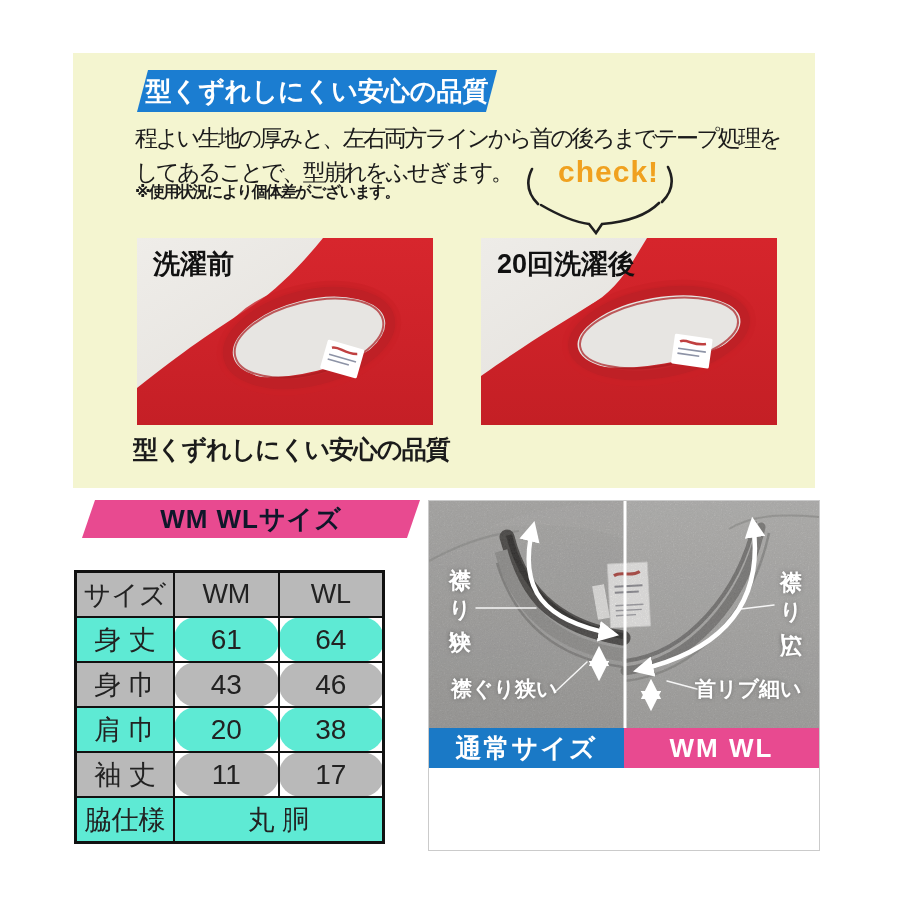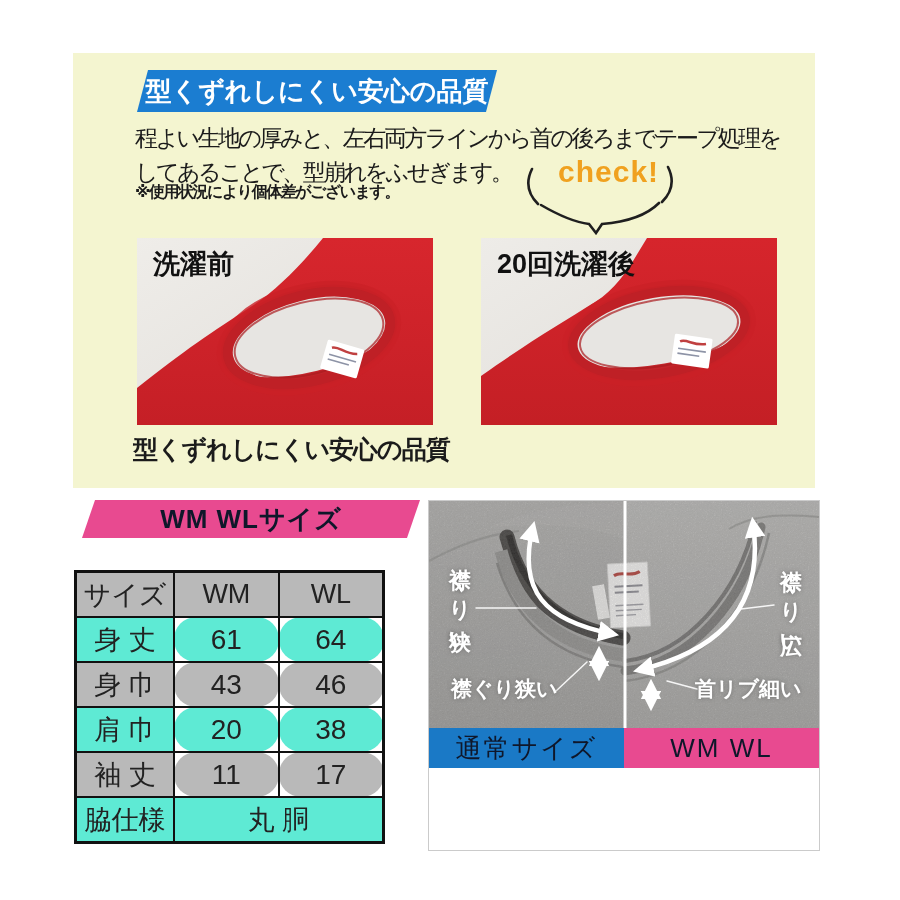--- a/index.html
+++ b/index.html
@@ -47,22 +47,22 @@
   .c-photo{position:relative;width:390px;height:227px;overflow:hidden;}
   .v-label{position:absolute;writing-mode:vertical-rl;color:#fff;font-size:22px;font-weight:700;
            letter-spacing:4px;text-shadow:0 0 4px rgba(60,60,60,.45);white-space:nowrap;}
   .v-left{left:16px;top:50px;}
   .v-right{left:347px;top:52px;}
   .h-label{position:absolute;color:#fff;font-size:21px;font-weight:700;letter-spacing:0px;
            text-shadow:0 0 4px rgba(60,60,60,.45);white-space:nowrap;}
   .h-left{left:22px;top:174px;}
   .h-right{left:266px;top:174px;}
   .c-bars{display:flex;width:390px;height:40px;}
-  .bar{flex:1;display:flex;align-items:center;justify-content:center;color:#0f172a;
-       font-size:26px;font-weight:400;letter-spacing:2px;}
+  .bar{flex:1;display:flex;align-items:center;justify-content:center;color:#ffffff;
+       font-size:26px;font-weight:700;letter-spacing:2px;}
   .bar-blue{background:#1a79c6;}
   .bar-pink{background:#e84a90;}
 </style>
 </head>
 <body>
 
 <div class="page">
 
   <section class="quality">
 

